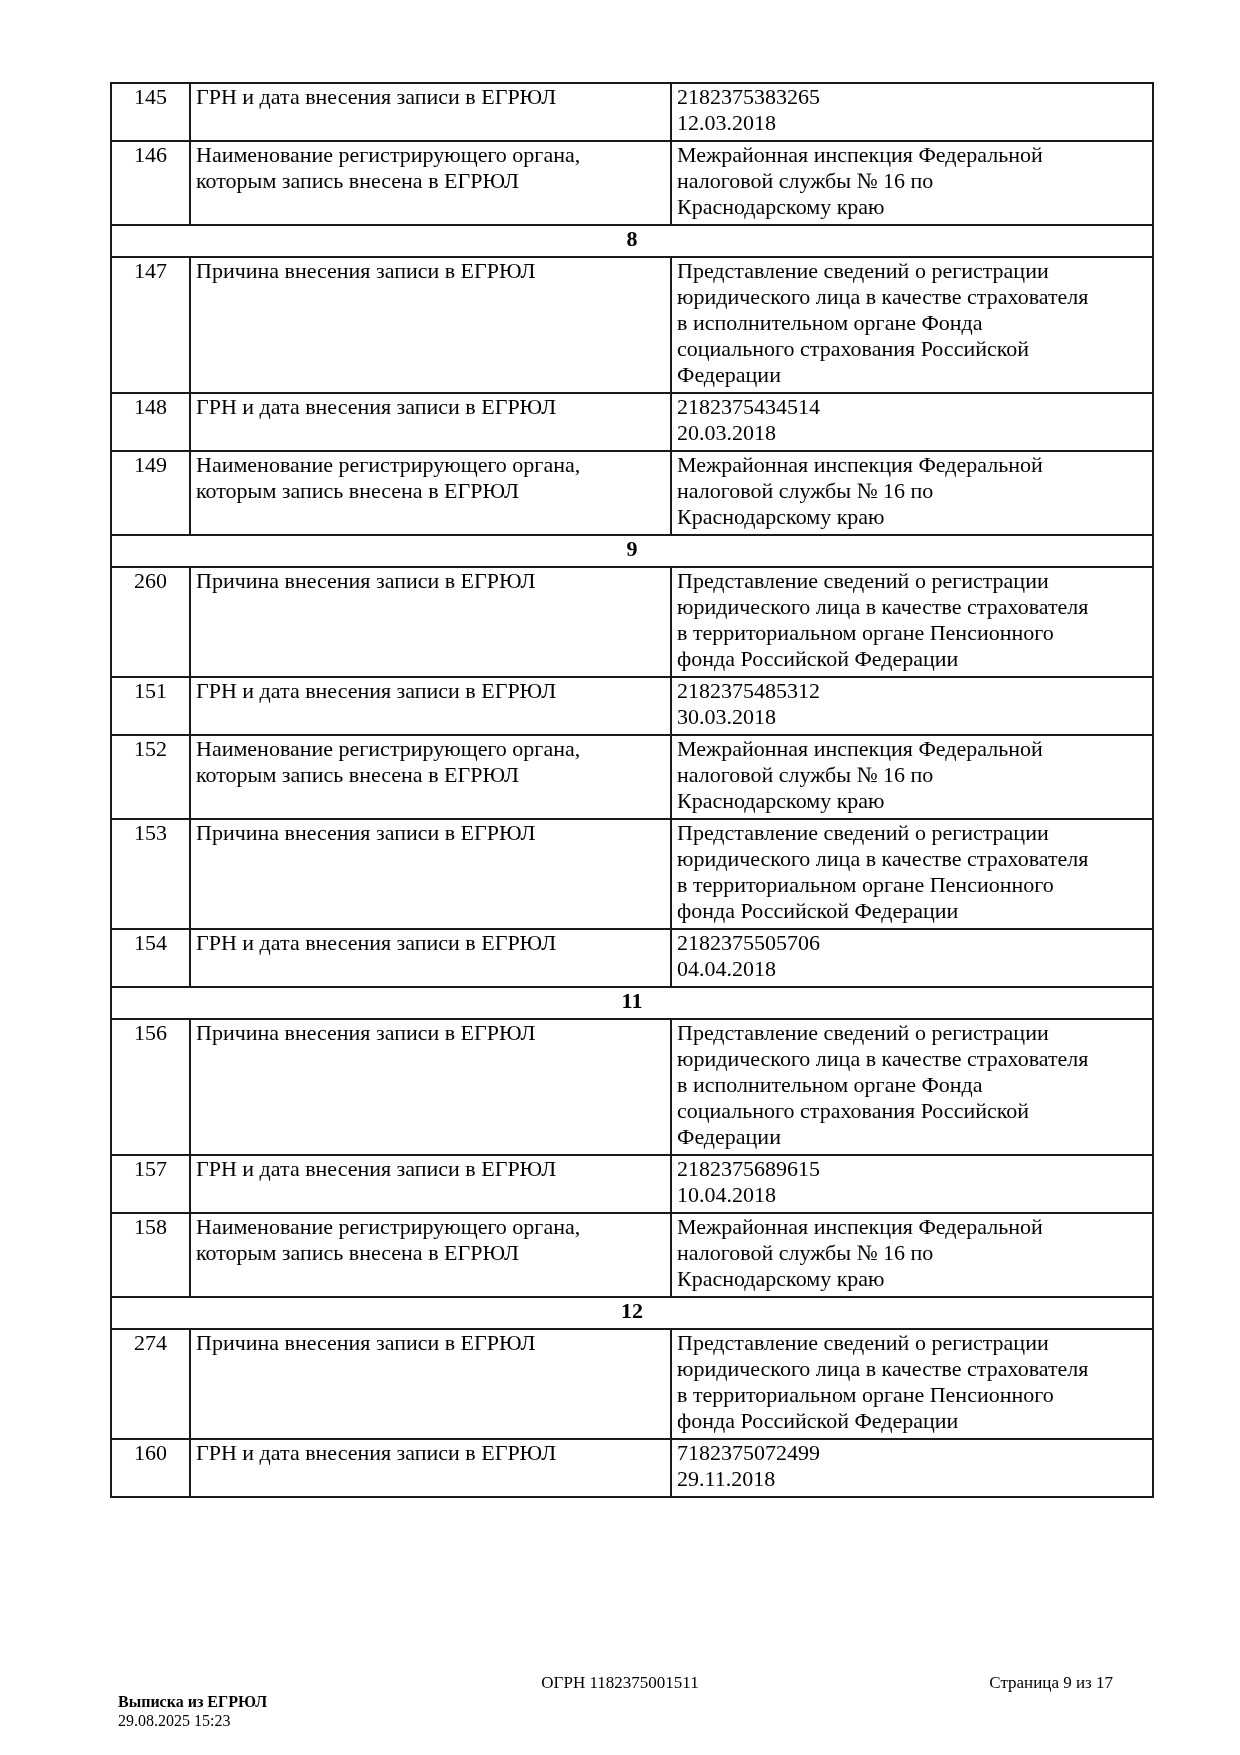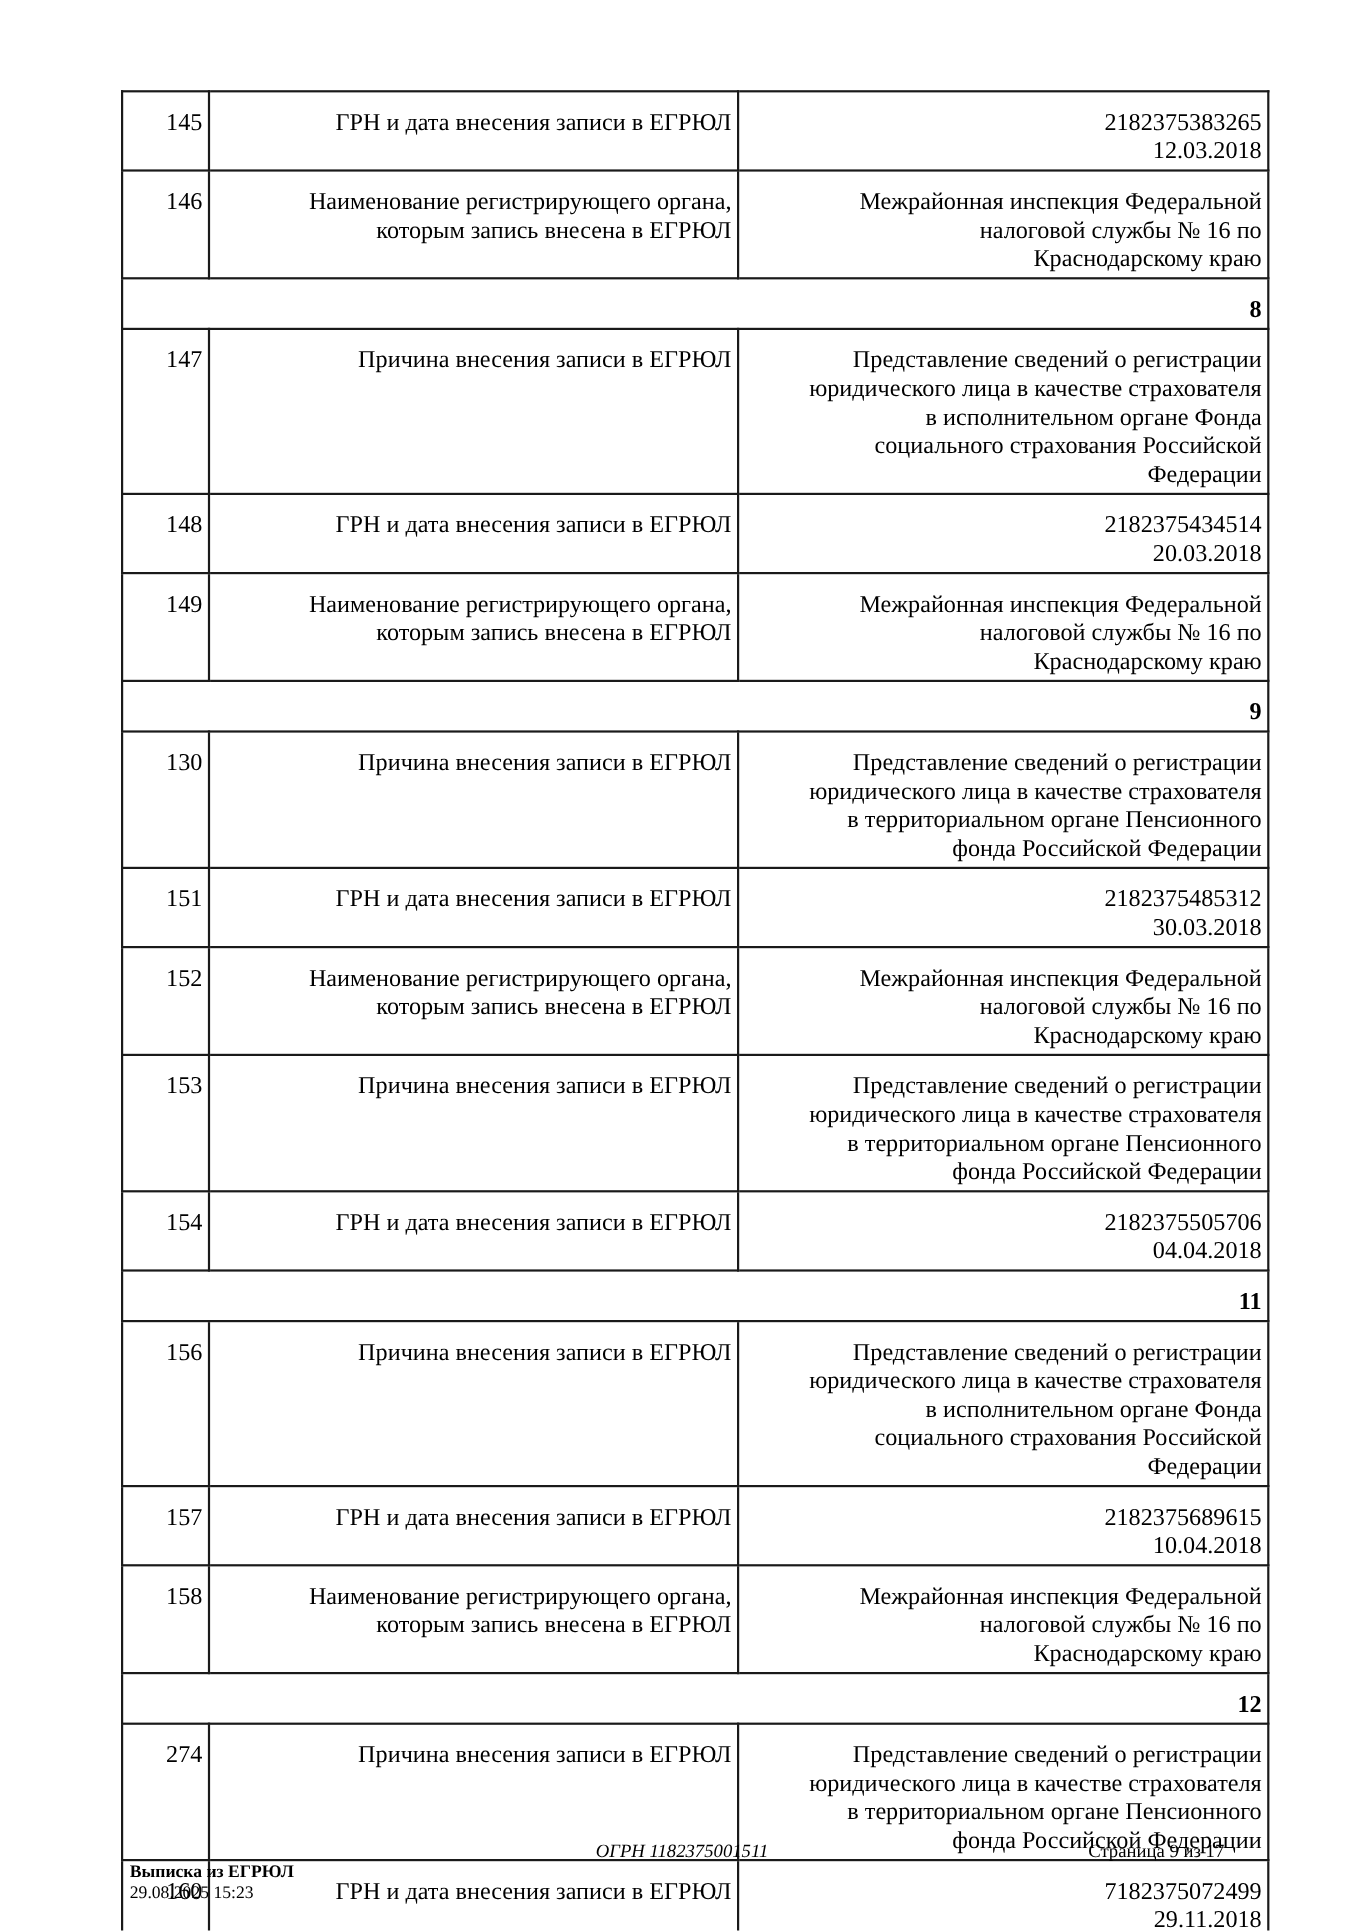--- a/index.html
+++ b/index.html
@@ -21,24 +21,23 @@
     top: 82px;
     width: 1042px;
     border-collapse: collapse;
     table-layout: fixed;
   }
   table.egrul td {
     border: 2px solid #1a1a1a;
     vertical-align: top;
     font-size: 22px;
     line-height: 26px;
-    padding: 14px 5px 4px 5px;
+    padding: 0 5px 4px 5px;
     white-space: pre-line;
     overflow: hidden;
-    text-align: right;
   }
   td.num {
     text-align: center;
     padding-left: 0;
     padding-right: 0;
   }
   td.section {
     text-align: center;
     font-weight: bold;
     font-size: 23px;
@@ -62,21 +61,20 @@
   .footer-left .doc-title {
     font-weight: bold;
     margin-top: 38px;
   }
   .footer-center {
     position: absolute;
     left: 50%;
     transform: translateX(-50%);
     top: 19px;
     font-size: 17px;
-    font-style: italic;
   }
   .footer-right {
     position: absolute;
     right: 127px;
     top: 19px;
     font-size: 17px;
   }
 </style>
 </head>
 <body>
@@ -125,21 +123,21 @@
       <td class="label">Наименование регистрирующего органа,
 которым запись внесена в ЕГРЮЛ</td>
       <td class="value">Межрайонная инспекция Федеральной
 налоговой службы № 16 по
 Краснодарскому краю</td>
     </tr>
     <tr>
       <td class="section" colspan="3">9</td>
     </tr>
     <tr>
-      <td class="num">130</td>
+      <td class="num">260</td>
       <td class="label">Причина внесения записи в ЕГРЮЛ</td>
       <td class="value">Представление сведений о регистрации
 юридического лица в качестве страхователя
 в территориальном органе Пенсионного
 фонда Российской Федерации</td>
     </tr>
     <tr>
       <td class="num">151</td>
       <td class="label">ГРН и дата внесения записи в ЕГРЮЛ</td>
       <td class="value">2182375485312

